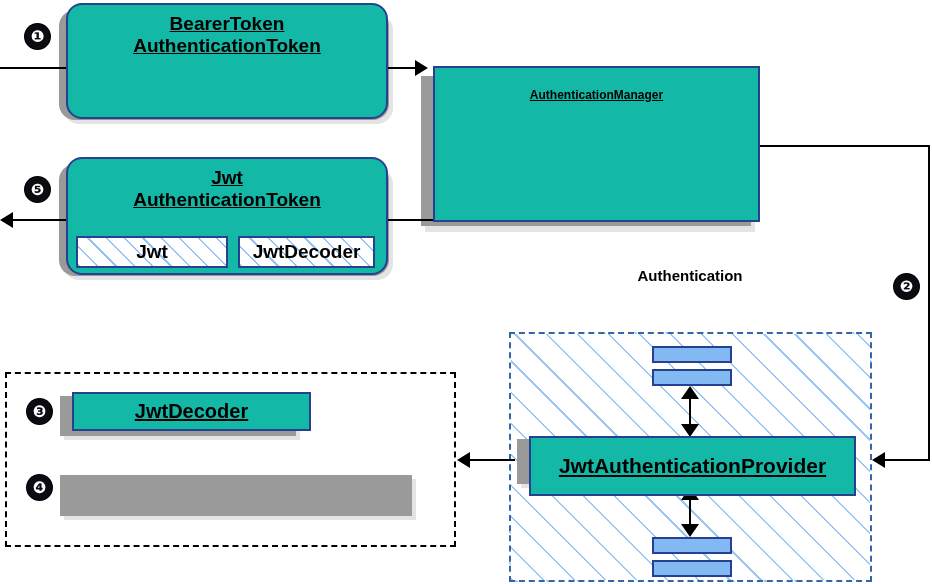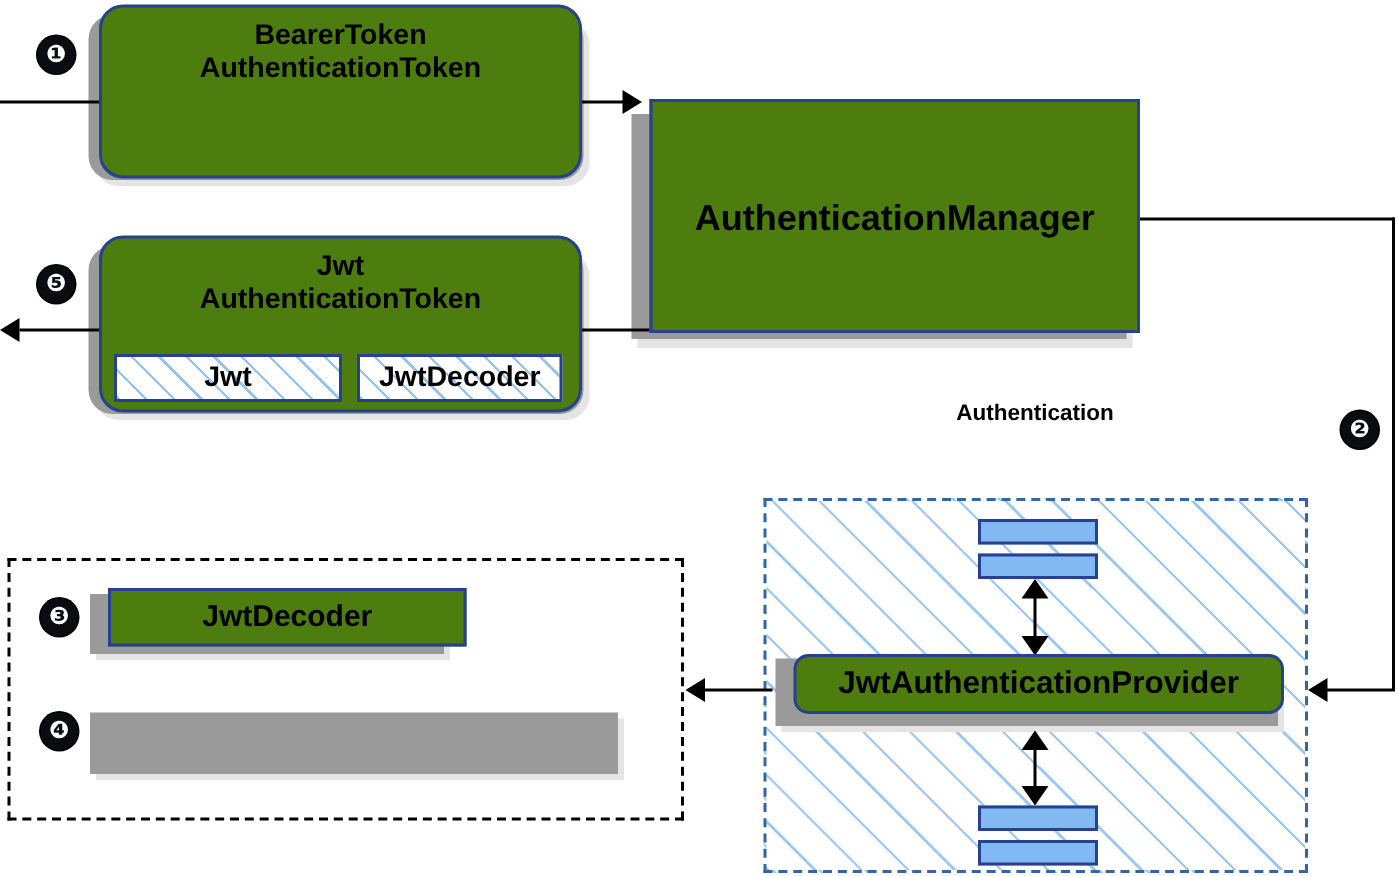--- a/index.html
+++ b/index.html
@@ -2,23 +2,23 @@
 <html><head>
 <meta charset="utf-8">
 <style>
   html,body{margin:0;padding:0;background:#ffffff;}
   body{width:932px;height:584px;overflow:hidden;
        font-family:"Liberation Sans","DejaVu Sans",sans-serif;}
   #stage{position:relative;width:932px;height:584px;background:#fff;}
 
   
   .node{position:absolute;box-sizing:border-box;
-        background:#4d7c0f;border:2px solid #26418f;
+        background:#14b8a6;border:2px solid #26418f;
         display:flex;align-items:center;justify-content:center;
-        text-align:center;color:#000;font-weight:bold;z-index:6;}
+        text-align:center;color:#000;font-weight:bold;z-index:6;text-decoration:underline;}
   .sh1,.sh2{position:absolute;z-index:3;}
   .sh1{background:#9a9a9a;}
   .sh2{background:#e4e4e4;z-index:2;}
 
   
   .round{border-radius:16px;}
   .round.sh1,.round.sh2{border-radius:16px;}
 
   
   .slot{position:absolute;box-sizing:border-box;
@@ -116,36 +116,36 @@
   <div class="slot" style="left:76px;top:236px;width:152px;height:32px;font-size:19px;">
     <span>Jwt</span>
   </div>
   <div class="slot" style="left:238px;top:236px;width:137px;height:32px;font-size:19px;">
     <span>JwtDecoder</span>
   </div>
 
   <div class="sh2" style="left:425px;top:80px;width:330px;height:152px;"></div>
   <div class="sh1" style="left:421px;top:76px;width:330px;height:150px;"></div>
   <div class="node" style="left:433px;top:66px;width:327px;height:156px;flex-direction:column;justify-content:flex-start;padding-top:20px;">
-    <div style="font-size:24px;margin-top:44px;">AuthenticationManager</div>
+    <div style="font-size:12px;">AuthenticationManager</div>
   </div>
 
   <div class="caption" style="left:570px;top:268px;width:240px;font-size:15px;">
     <div>Authentication</div>
   </div>
 
   <div class="bar" style="left:652px;top:346px;width:80px;height:17px;"></div>
   <div class="bar" style="left:652px;top:369px;width:80px;height:17px;"></div>
 
   <div class="bar" style="left:652px;top:537px;width:80px;height:17px;"></div>
   <div class="bar" style="left:652px;top:560px;width:80px;height:17px;"></div>
 
   <div class="sh2" style="left:521px;top:443px;width:335px;height:45px;"></div>
   <div class="sh1" style="left:517px;top:439px;width:335px;height:45px;"></div>
-  <div class="node" style="left:529px;top:436px;width:327px;height:40px;font-size:21px;border-radius:10px;">
+  <div class="node" style="left:529px;top:436px;width:327px;height:60px;font-size:21px;">
     <span>JwtAuthenticationProvider</span>
   </div>
 
   <div class="sh2" style="left:64px;top:400px;width:236px;height:40px;"></div>
   <div class="sh1" style="left:60px;top:396px;width:236px;height:40px;"></div>
   <div class="node" style="left:72px;top:392px;width:239px;height:39px;font-size:20px;">
     <span>JwtDecoder</span>
   </div>
 
   <div class="sh2" style="left:64px;top:479px;width:352px;height:41px;"></div>

